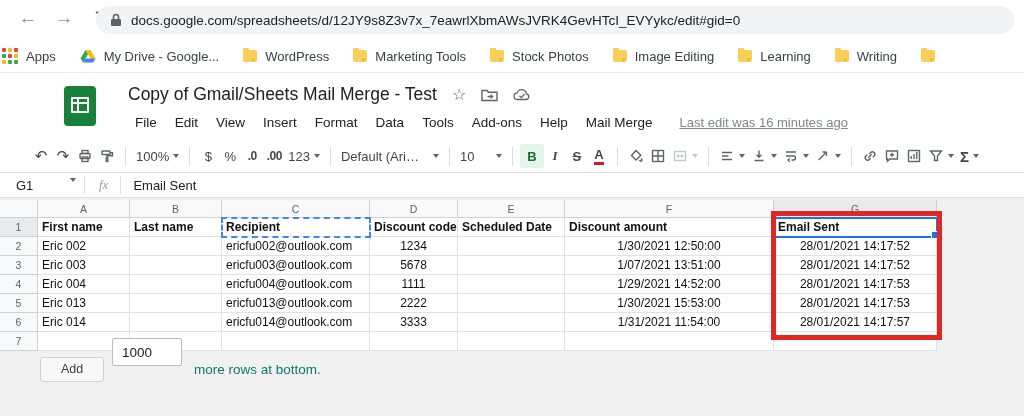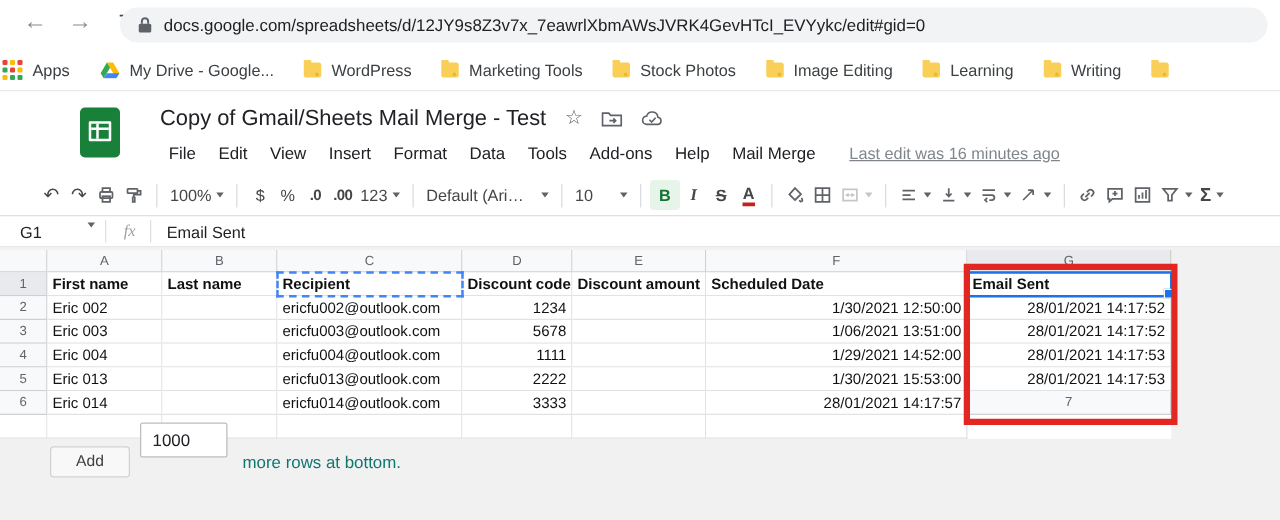--- a/index.html
+++ b/index.html
@@ -76,21 +76,21 @@
   .sheet-bg { position:absolute; top:198px; left:0; width:1024px; height:218px; background:#f1f1f1; }
   .grid { position:absolute; top:200px; left:0; display:grid;
     grid-template-columns:38px 92px 92px 148px 88px 107px 209px 163px;
     grid-template-rows:18px repeat(7,19px); background:#fff; }
   .cell { border-right:1px solid #e2e2e2; border-bottom:1px solid #e2e2e2; background:#fff;
     font-size:12px; line-height:18px; padding:0 4px; white-space:nowrap; overflow:hidden; color:#111; }
   .hdr { background:#f8f9fa; border-right:1px solid #d0d0d0; border-bottom:1px solid #d0d0d0;
     color:#5f6368; font-size:10.5px; text-align:center; }
   .hl { background:#e8eaed; }
   .b { font-weight:bold; }
-  .r { text-align:right; }
+  .r { text-align:center; }
 
   .marquee { position:absolute; left:221px; top:217px; width:150px; height:21px;
     border:2px dashed #4285f4; pointer-events:none; }
   .selbox { position:absolute; left:773px; top:217px; width:165px; height:21px;
     border:2px solid #1a73e8; pointer-events:none; }
   .selbox:after { content:""; position:absolute; right:-3px; bottom:-3px; width:6px; height:6px;
     background:#1a73e8; border:1px solid #fff; }
   .redbox { position:absolute; left:771px; top:211px; width:171px; height:129px;
     border:5px solid #e22621; pointer-events:none; }
 
@@ -347,40 +347,40 @@
   <div class="cell hdr">D</div>
   <div class="cell hdr">E</div>
   <div class="cell hdr">F</div>
   <div class="cell hdr hl">G</div>
 
   <div class="cell hdr hl">1</div>
   <div class="cell b">First name</div>
   <div class="cell b">Last name</div>
   <div class="cell b">Recipient</div>
   <div class="cell b">Discount code</div>
+  <div class="cell b">Scheduled Date</div>
   <div class="cell b">Discount amount</div>
-  <div class="cell b">Scheduled Date</div>
   <div class="cell b">Email Sent</div>
 
   <div class="cell hdr">2</div>
   <div class="cell">Eric 002</div>
   <div class="cell"></div>
   <div class="cell">ericfu002@outlook.com</div>
   <div class="cell r">1234</div>
   <div class="cell"></div>
   <div class="cell r">1/30/2021 12:50:00</div>
   <div class="cell r">28/01/2021 14:17:52</div>
 
   <div class="cell hdr">3</div>
   <div class="cell">Eric 003</div>
   <div class="cell"></div>
   <div class="cell">ericfu003@outlook.com</div>
   <div class="cell r">5678</div>
   <div class="cell"></div>
-  <div class="cell r">1/06/2021 13:51:00</div>
+  <div class="cell r">1/07/2021 13:51:00</div>
   <div class="cell r">28/01/2021 14:17:52</div>
 
   <div class="cell hdr">4</div>
   <div class="cell">Eric 004</div>
   <div class="cell"></div>
   <div class="cell">ericfu004@outlook.com</div>
   <div class="cell r">1111</div>
   <div class="cell"></div>
   <div class="cell r">1/29/2021 14:52:00</div>
   <div class="cell r">28/01/2021 14:17:53</div>
@@ -393,20 +393,21 @@
   <div class="cell"></div>
   <div class="cell r">1/30/2021 15:53:00</div>
   <div class="cell r">28/01/2021 14:17:53</div>
 
   <div class="cell hdr">6</div>
   <div class="cell">Eric 014</div>
   <div class="cell"></div>
   <div class="cell">ericfu014@outlook.com</div>
   <div class="cell r">3333</div>
   <div class="cell"></div>
+  <div class="cell r">1/31/2021 11:54:00</div>
   <div class="cell r">28/01/2021 14:17:57</div>
 
   <div class="cell hdr">7</div>
   <div class="cell"></div>
   <div class="cell"></div>
   <div class="cell"></div>
   <div class="cell"></div>
   <div class="cell"></div>
   <div class="cell"></div>
   <div class="cell"></div>

